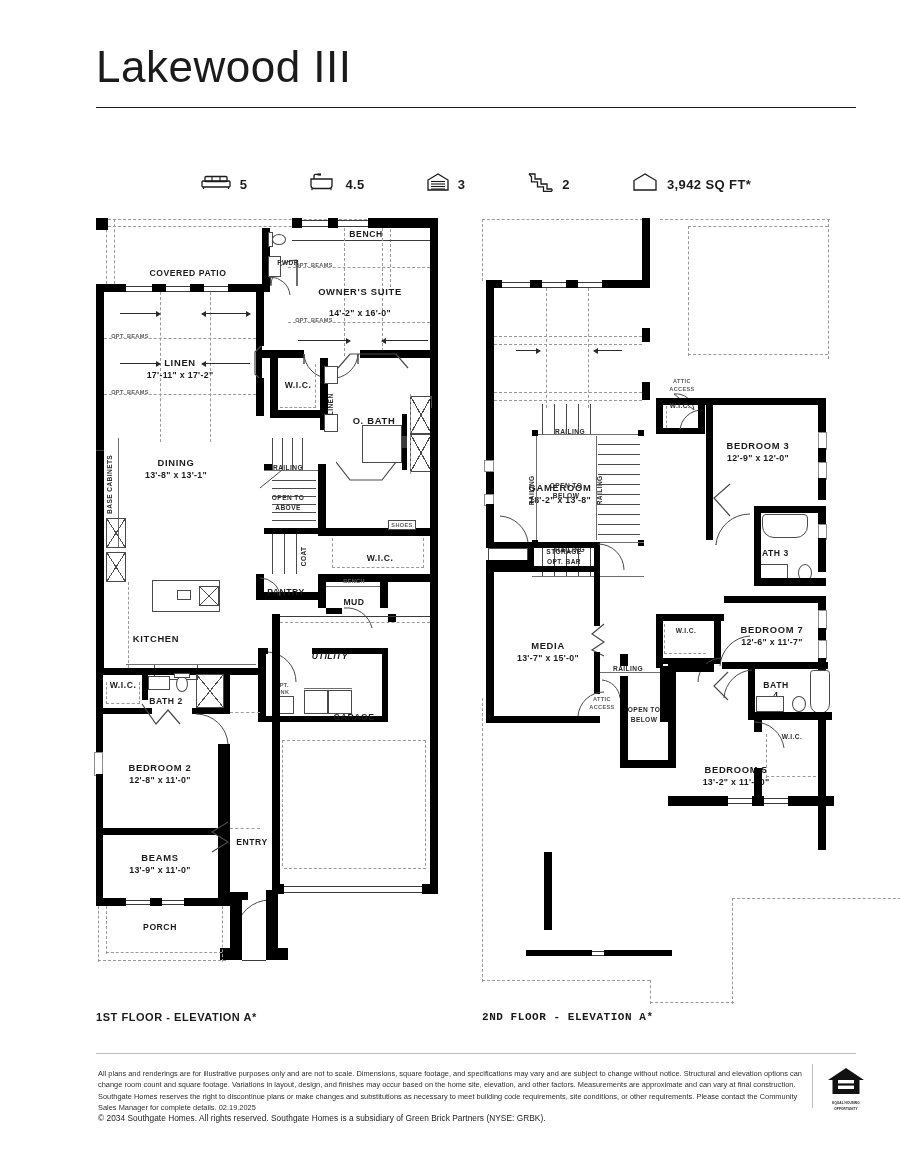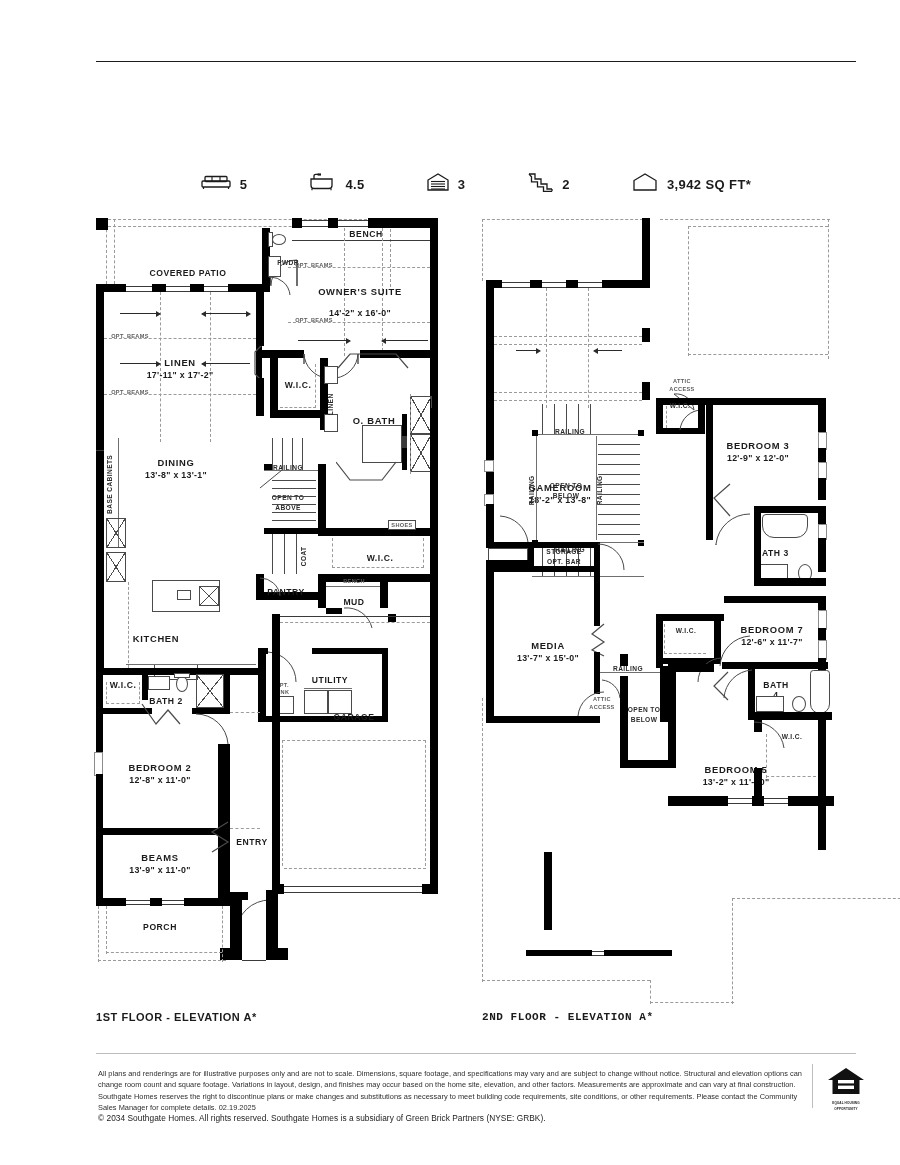--- a/index.html
+++ b/index.html
@@ -169,20 +169,21 @@
   }
   .eho-text {
     font-size: 3.1px; letter-spacing: 0.1px; color: #1b1b1b;
     font-weight: 700; line-height: 1.25; margin-top: 2px;
   }
 </style>
 </head>
 <body>
 
 <div id="header">
+  <h1 id="plan-title">Lakewood III</h1>
   <div id="title-rule"></div>
 </div>
 
 <div id="spec-bar">
 
   <div class="spec-item">
     <span class="spec-icon">
       <svg width="30" height="16" viewBox="0 0 30 16">
         <rect x="1" y="7" width="28" height="6" rx="1" fill="none" stroke="#1b1b1b" stroke-width="1.3"></rect>
         <rect x="4" y="2.5" width="22" height="5" rx="1" fill="none" stroke="#1b1b1b" stroke-width="1.3"></rect>
@@ -453,21 +454,21 @@
   <div class="w" style="left:234px; top:396px; width:16px; height:6px;"></div>
   <svg style="position:absolute; left:248px; top:394px;" width="34" height="24">
     <path d="M32 22 A26 26 0 0 0 4 2" fill="none" stroke="#4a4a4a" stroke-width="1"></path>
   </svg>
 
   <div class="w" style="left:166px; top:436px; width:8px; height:74px;"></div>
   <div class="w" style="left:166px; top:436px; width:10px; height:6px;"></div>
   <div class="w" style="left:220px; top:436px; width:76px; height:6px;"></div>
   <div class="w" style="left:290px; top:436px; width:6px; height:74px;"></div>
   <div class="w" style="left:166px; top:504px; width:130px; height:6px;"></div>
-  <div class="lbl" style="left:238px; top:463px;">UTILITY</div>
+  <div class="lbl" style="left:238px; top:439px;font-style:italic;">UTILITY</div>
   <svg style="position:absolute; left:174px; top:438px;" width="34" height="36">
     <path d="M2 2 A30 30 0 0 1 30 32" fill="none" stroke="#4a4a4a" stroke-width="1"></path>
   </svg>
   <div class="lbl tiny" style="left:190px; top:470px;">OPT.</div>
   <div class="lbl tiny" style="left:190px; top:477px;">SINK</div>
   <div class="box" style="left:180px; top:484px; width:22px; height:18px;"></div>
   <div class="box" style="left:212px; top:478px; width:24px; height:24px;"></div>
   <div class="box" style="left:236px; top:478px; width:24px; height:24px;"></div>
   <div class="ln-h" style="left:212px; top:476px; width:48px;"></div>
 

